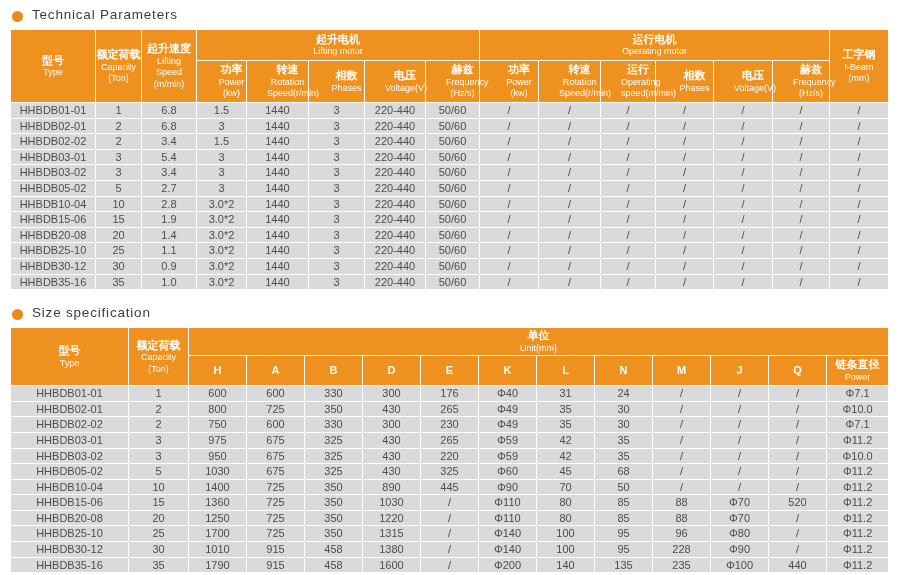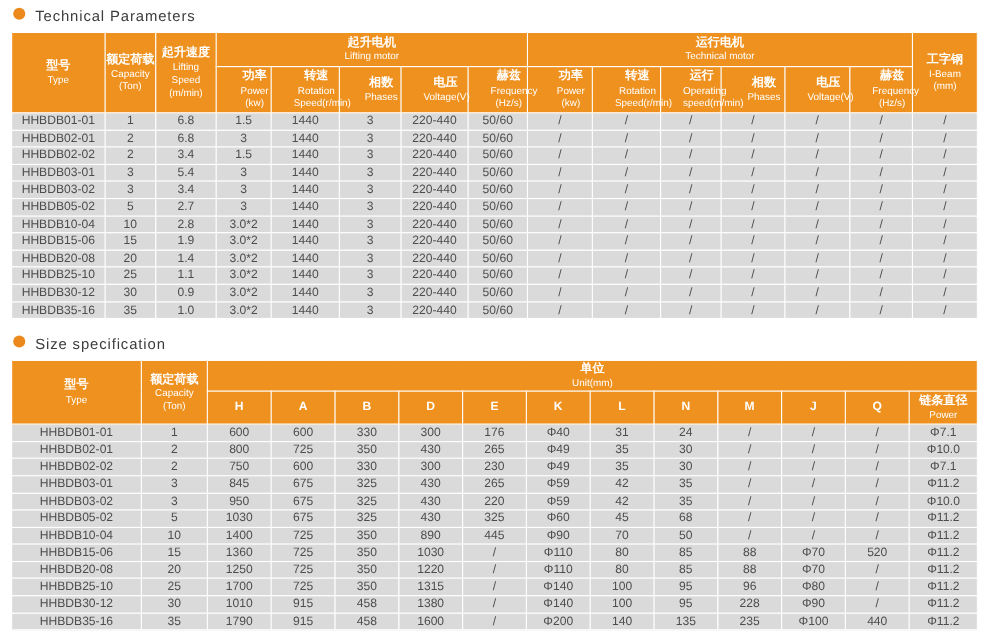--- a/index.html
+++ b/index.html
@@ -1,19 +1,19 @@
 <!DOCTYPE html>
 <html><head>
 <meta charset="utf-8">
 <style>
   * { margin: 0; padding: 0; box-sizing: border-box; }
   html, body { width: 898px; height: 575px; background: #ffffff; overflow: hidden;
     font-family: "Liberation Sans", sans-serif; }
 
-  .section-title { display: flex; align-items: flex-start; gap: 9px; padding: 7px 0 6px 12px; }
+  .section-title { display: flex; align-items: flex-end; gap: 9px; padding: 7px 0 6px 12px; }
   .bullet { width: 11px; height: 11px; border-radius: 50%; background: #ec891c; flex: 0 0 auto; }
   .title-text { font-size: 13.5px; color: #3c3c3c; letter-spacing: 0.8px; }
 
   .tbl-wrap { margin: 1px 10px 0 10px; }
   table { width: 878px; table-layout: fixed; border-collapse: collapse; }
 
   th { background: #ef911e; color: #ffffff; font-weight: normal; font-size: 9px;
        line-height: 1.25; text-align: center; vertical-align: middle;
        white-space: pre-line; border: 1px solid #ffffff; padding: 1px 0; }
   th::first-line { font-weight: bold; font-size: 11px; }
@@ -63,21 +63,21 @@
         <th rowspan="2">额定荷载
 Capacity
 (Ton)</th>
         <th rowspan="2">起升速度
 Lifting
 Speed
 (m/min)</th>
         <th colspan="5">起升电机
 Lifting motor</th>
         <th colspan="6">运行电机
-Technical motor</th>
+Operating motor</th>
         <th rowspan="2">工字钢
 I-Beam
 (mm)</th>
       </tr>
       <tr class="sub-row">
         <th>功率
 Power
 (kw)</th>
         <th>转速
 Rotation
@@ -412,21 +412,21 @@
           <td>35</td>
           <td>30</td>
           <td>/</td>
           <td>/</td>
           <td>/</td>
           <td>Φ7.1</td>
         </tr>
         <tr>
           <td>HHBDB03-01</td>
           <td>3</td>
-          <td>845</td>
+          <td>975</td>
           <td>675</td>
           <td>325</td>
           <td>430</td>
           <td>265</td>
           <td>Φ59</td>
           <td>42</td>
           <td>35</td>
           <td>/</td>
           <td>/</td>
           <td>/</td>

